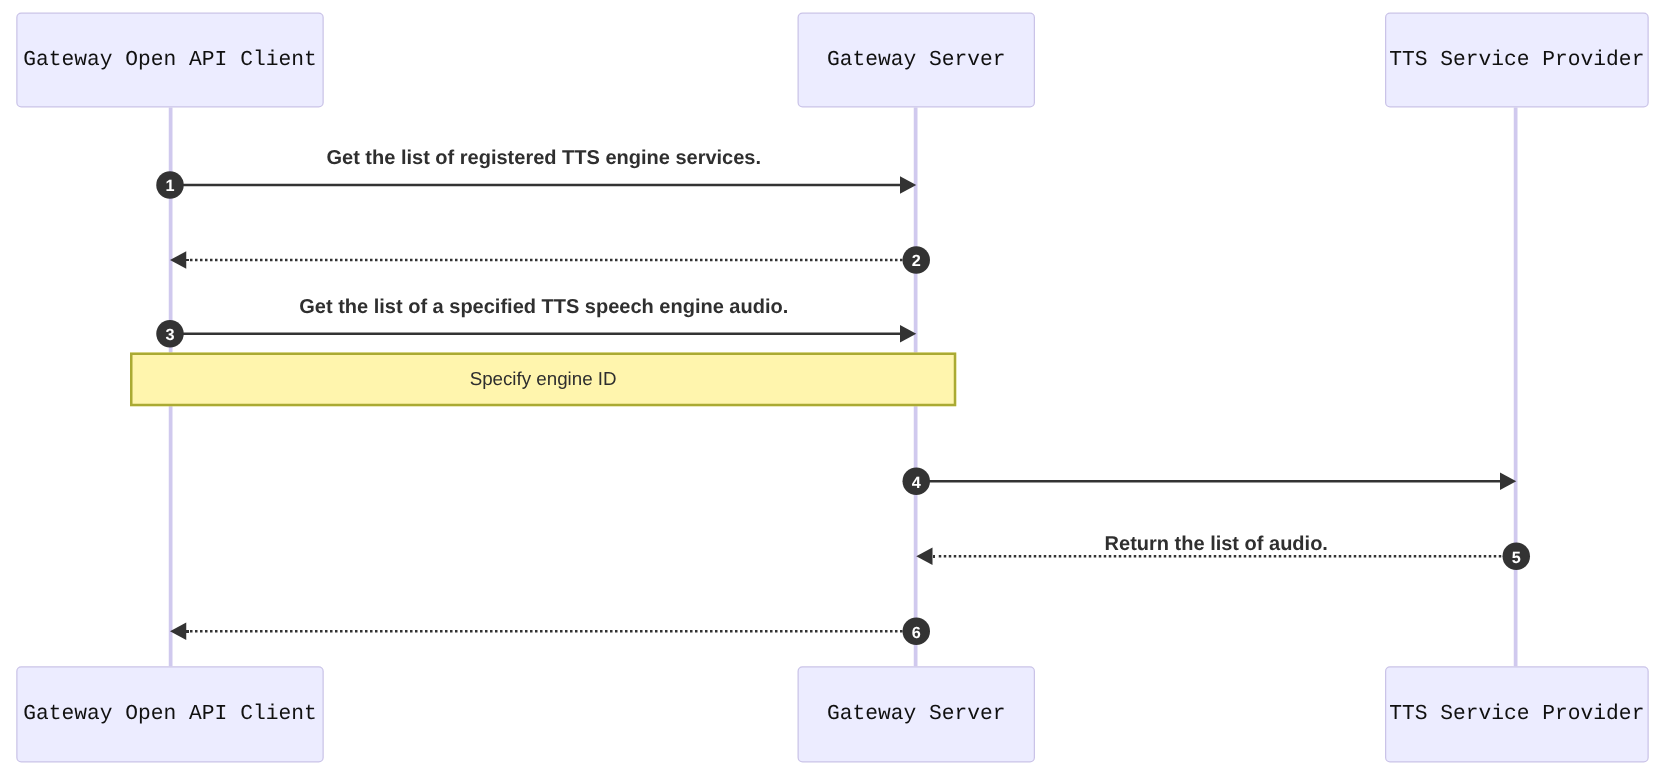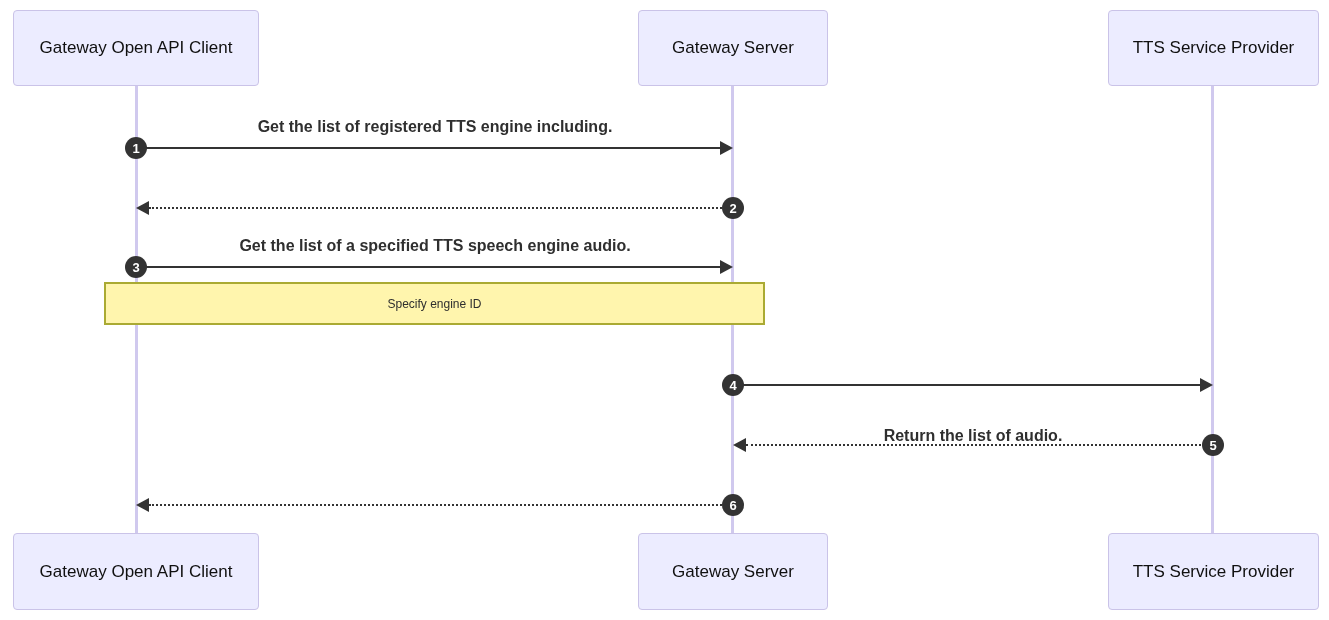--- a/index.html
+++ b/index.html
@@ -22,20 +22,21 @@
     position: absolute;
     background: #ECECFF;
     border: 1px solid #cac3e8;
     border-radius: 4px;
     display: flex;
     align-items: center;
     justify-content: center;
     font-size: 17px;
     color: #101010;
     box-sizing: border-box;
+    font-family: Liberation Mono, monospace;
   }
   .msg-label {
     position: absolute;
     transform: translateX(-50%);
     white-space: nowrap;
     font-size: 16px;
     font-weight: bold;
     color: #2f2f2f;
     line-height: 24px;
     height: 24px;
@@ -66,21 +67,21 @@
     align-items: center;
     justify-content: center;
   }
   .note {
     position: absolute;
     background: #fff5ad;
     border: 2px solid #aaaa33;
     display: flex;
     align-items: center;
     justify-content: center;
-    font-size: 12px;
+    font-size: 15px;
     color: #2e2e2e;
     box-sizing: border-box;
   }
 </style>
 </head>
 <body>
 
 <div class="diagram">
 
   <div class="lifeline" style="left:135px"></div>
@@ -90,21 +91,21 @@
   <div class="actor" style="left:13px;top:10px;width:246px;height:76px">
     <span>Gateway Open API Client</span>
   </div>
   <div class="actor" style="left:638px;top:10px;width:190px;height:76px">
     <span>Gateway Server</span>
   </div>
   <div class="actor" style="left:1108px;top:10px;width:211px;height:76px">
     <span>TTS Service Provider</span>
   </div>
 
-  <div class="msg-label" style="left:435px;top:115px">Get the list of registered TTS engine including.</div>
+  <div class="msg-label" style="left:435px;top:115px">Get the list of registered TTS engine services.</div>
   <div class="msg-line solid" style="left:136px;top:147px;width:584px"></div>
   <div class="arrowhead right" style="left:720px;top:141px"></div>
   <div class="seq-num" style="left:125px;top:137px">1</div>
 
   <div class="msg-line dashed" style="left:149px;top:207px;width:584px"></div>
   <div class="arrowhead left" style="left:136px;top:201px"></div>
   <div class="seq-num" style="left:722px;top:197px">2</div>
 
   <div class="msg-label" style="left:435px;top:234px">Get the list of a specified TTS speech engine audio.</div>
   <div class="msg-line solid" style="left:136px;top:266px;width:584px"></div>

